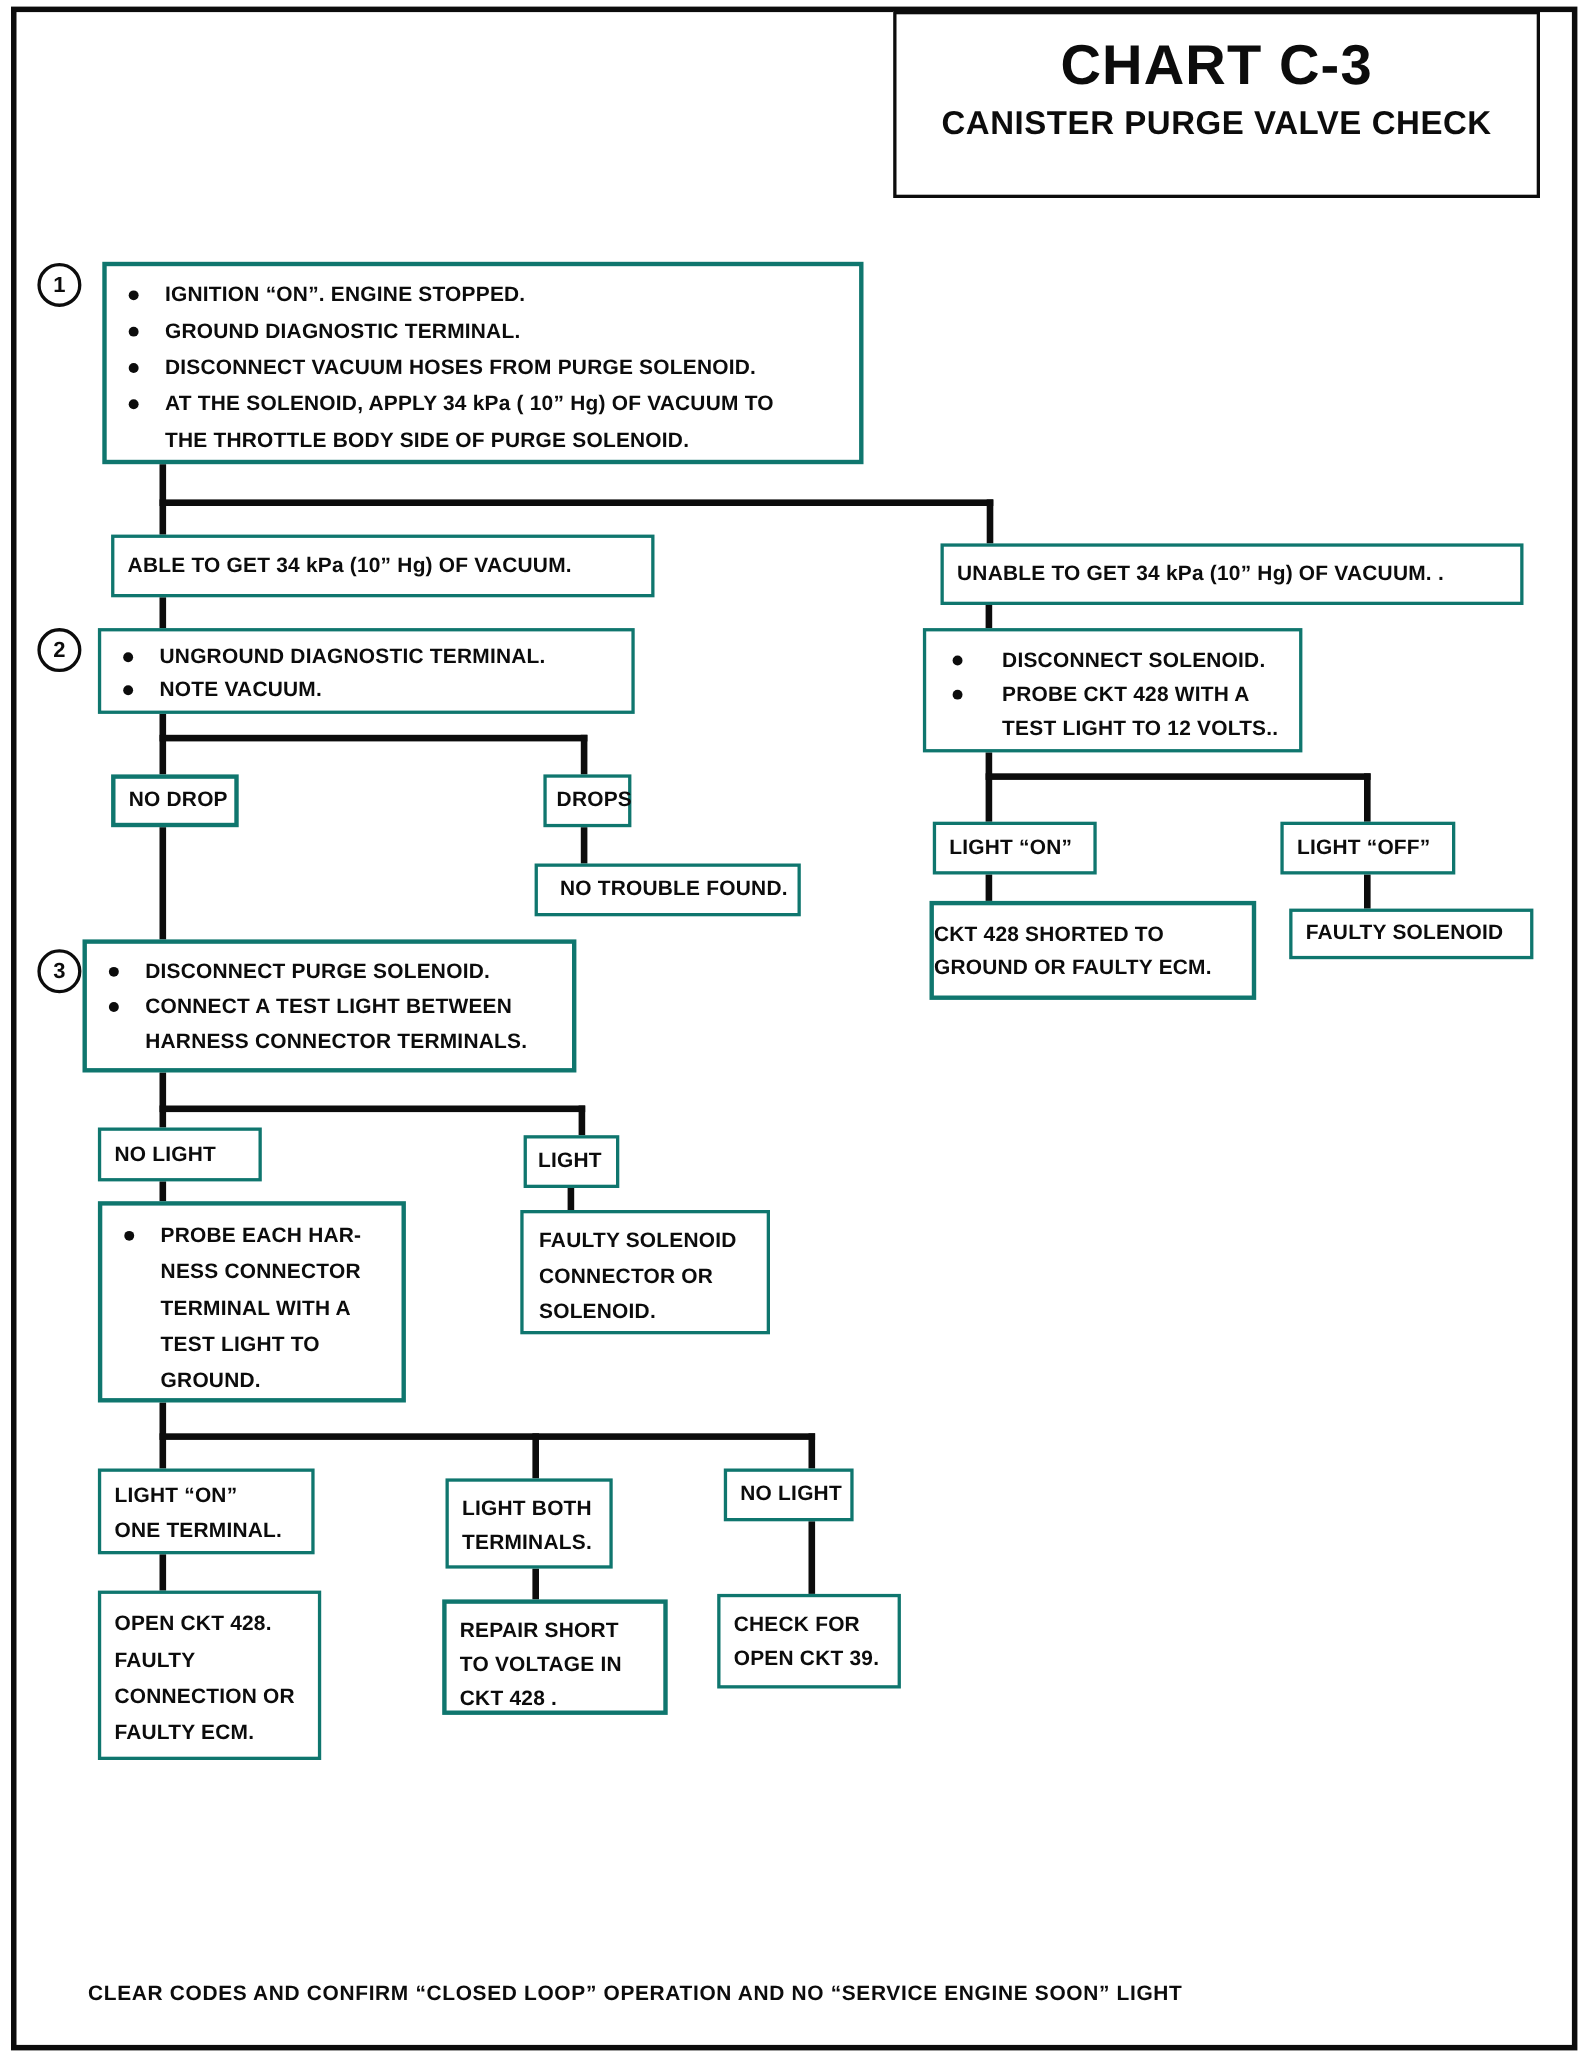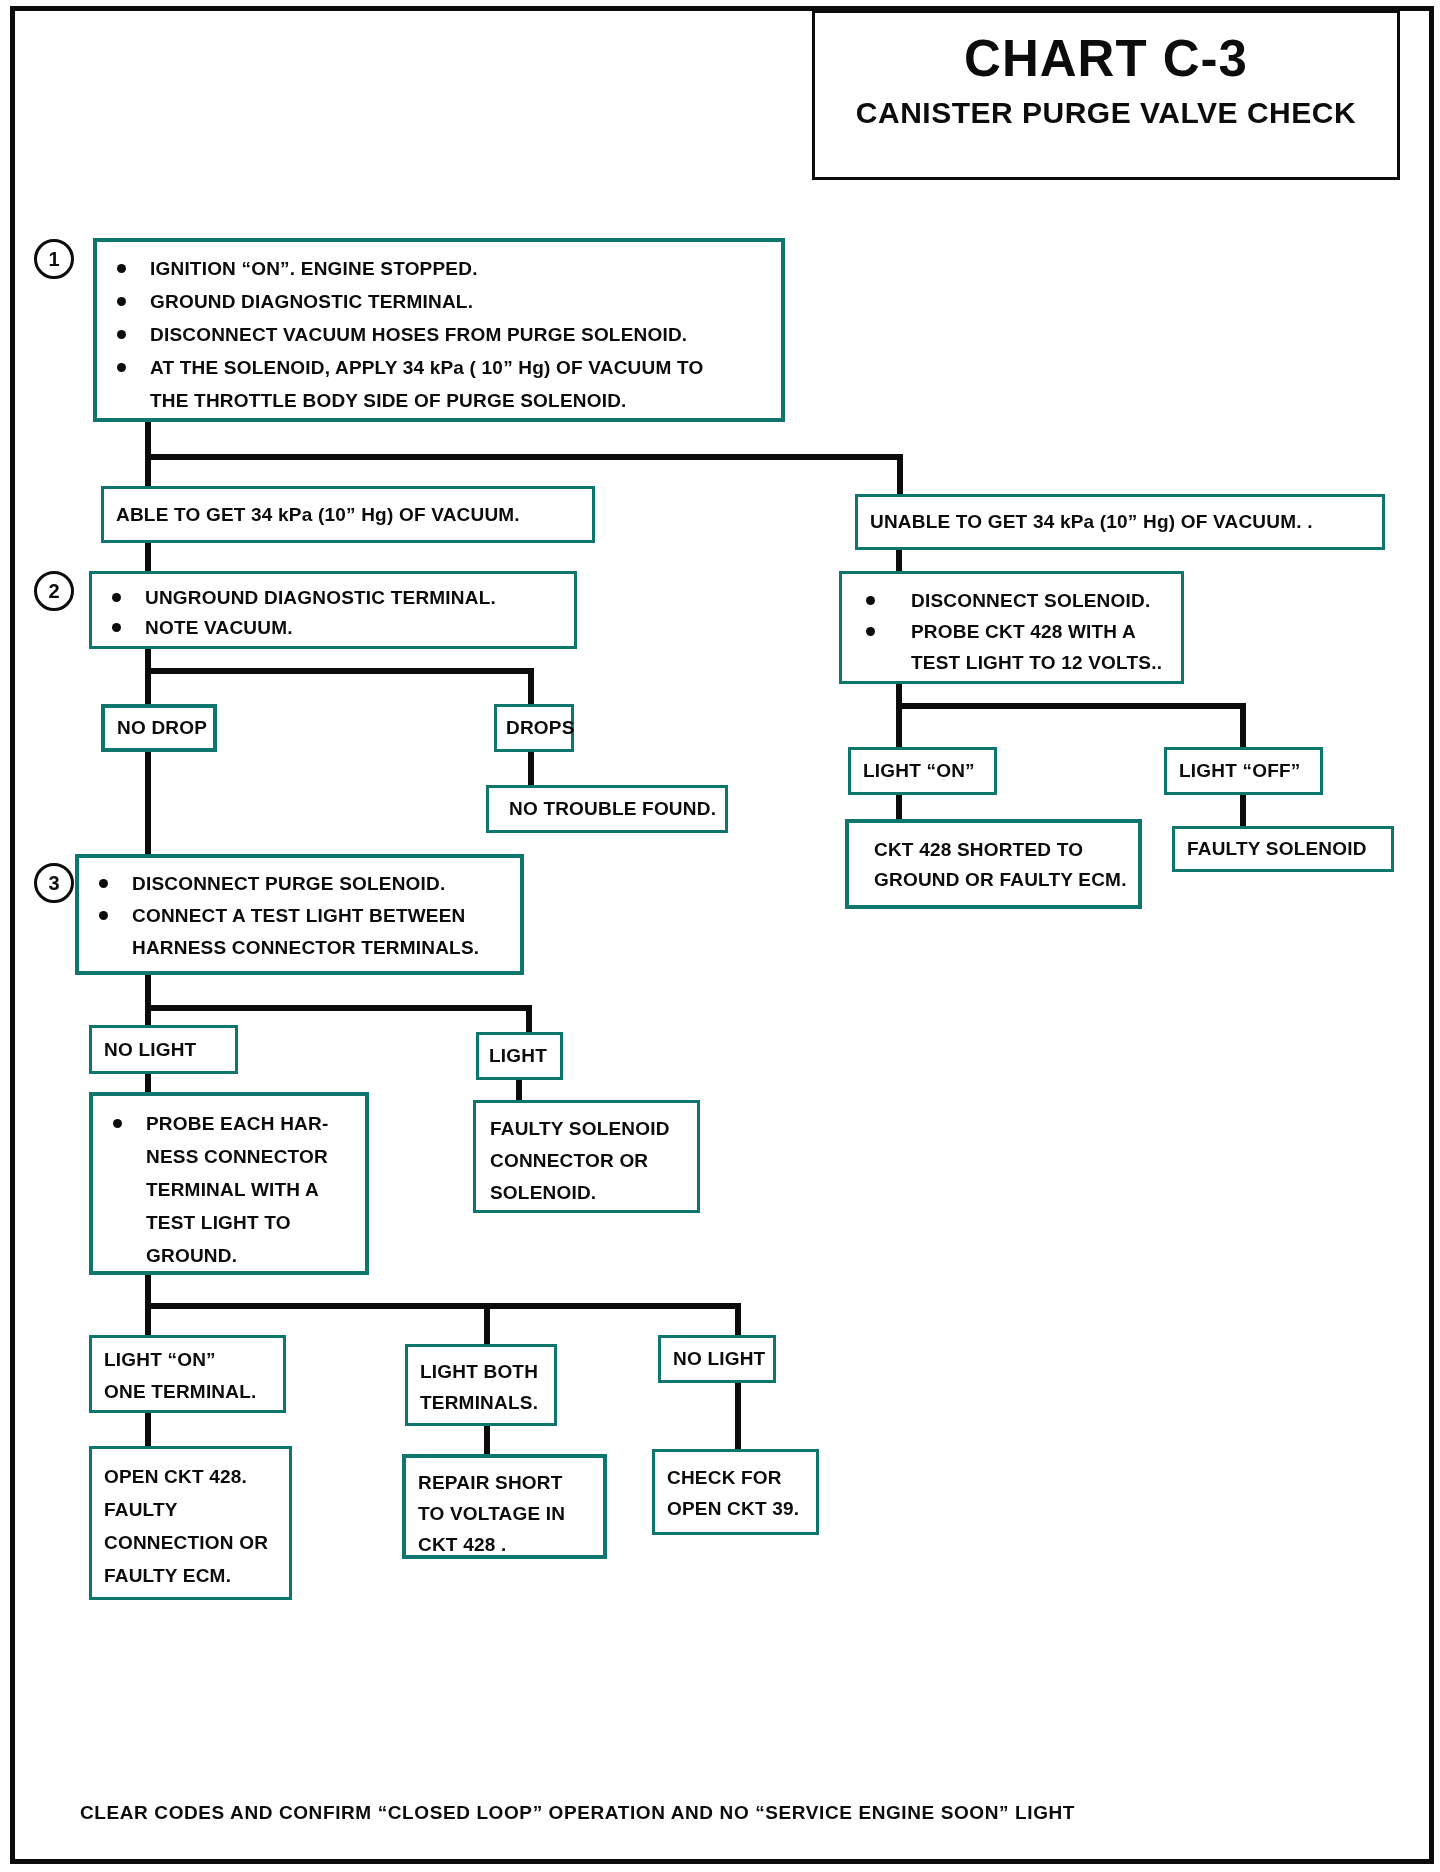--- a/index.html
+++ b/index.html
@@ -144,21 +144,21 @@
   <div class="box single" style="left:486px; top:785px; width:242px; height:48px;padding-left:20px;">
     <span>NO TROUBLE FOUND.</span>
   </div>
 
   <div class="box single" style="left:848px; top:747px; width:149px; height:48px;">
     <span>LIGHT “ON”</span>
   </div>
   <div class="box single" style="left:1164px; top:747px; width:159px; height:48px;">
     <span>LIGHT “OFF”</span>
   </div>
-  <div class="box thick lh30" style="left:845px; top:819px; width:297px; height:90px; padding:12px 4px 0 25px;">
+  <div class="box thick lh30" style="left:845px; top:819px; width:297px; height:90px; padding:12px 4px 0 0;">
     <div class="ln">CKT 428 SHORTED TO</div>
     <div class="ln">GROUND OR FAULTY ECM.</div>
   </div>
   <div class="box single" style="left:1172px; top:826px; width:222px; height:46px;">
     <span>FAULTY SOLENOID</span>
   </div>
 
   <div class="box thick lh32" style="left:75px; top:854px; width:449px; height:121px; padding:10px 4px 0 10px;">
     <div class="row">
         <span class="dot" style="margin-top:11px"></span>

